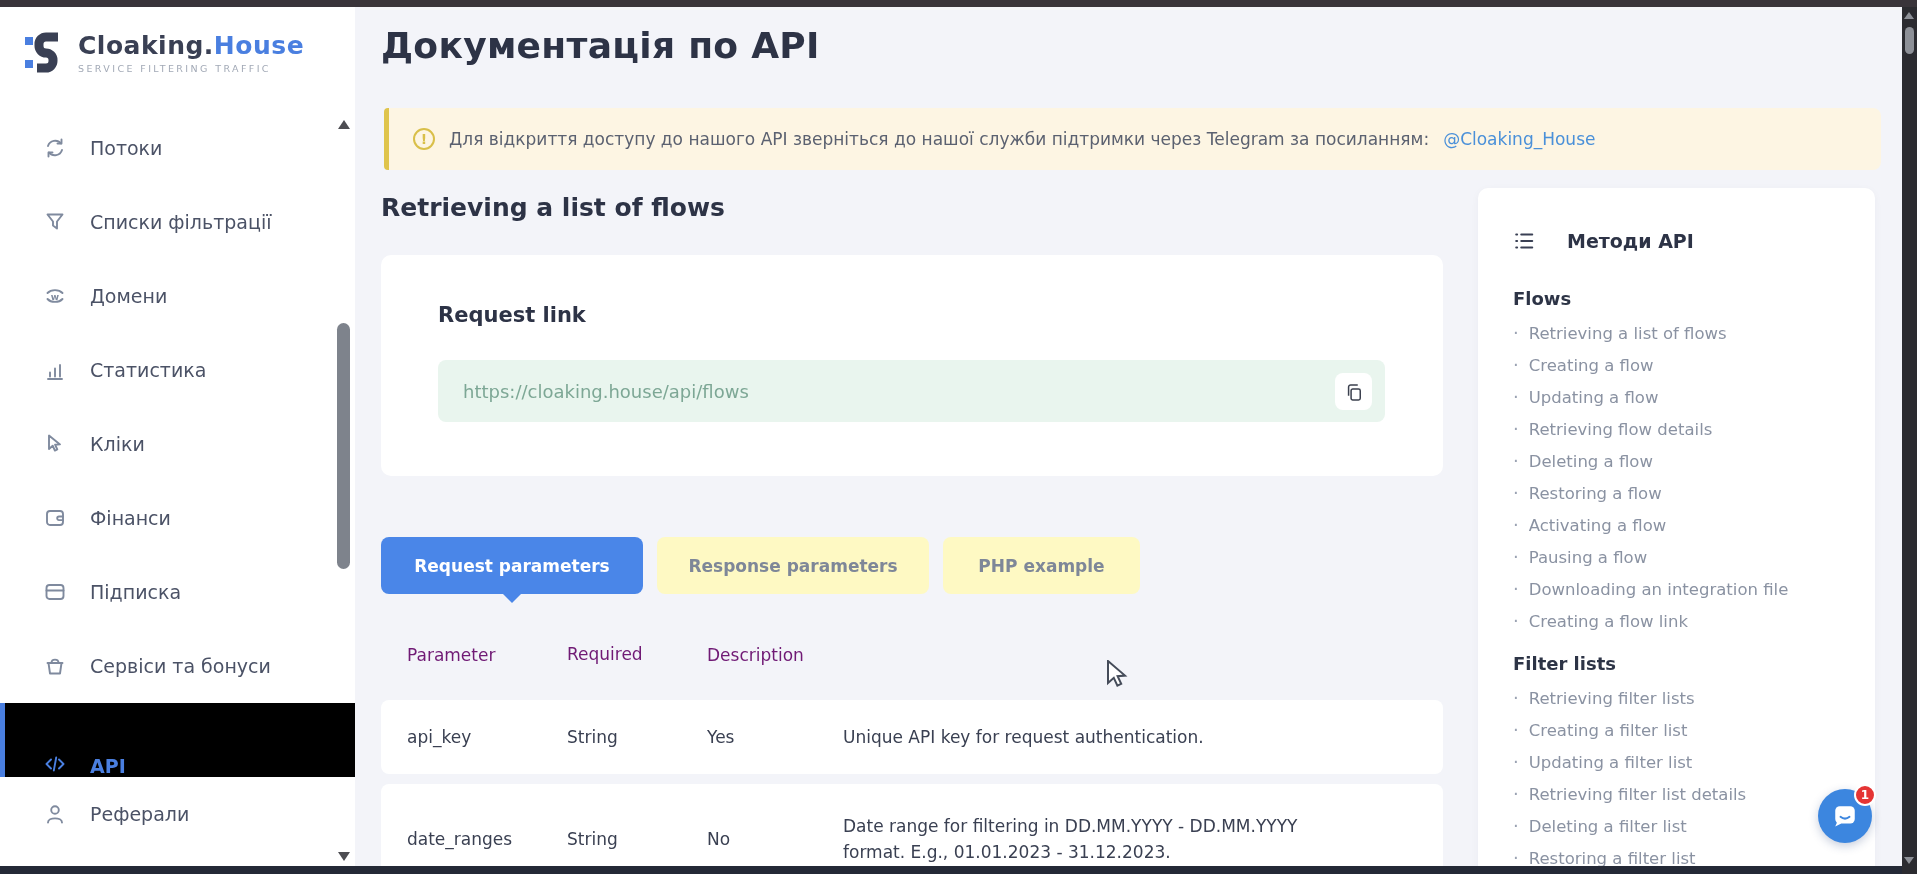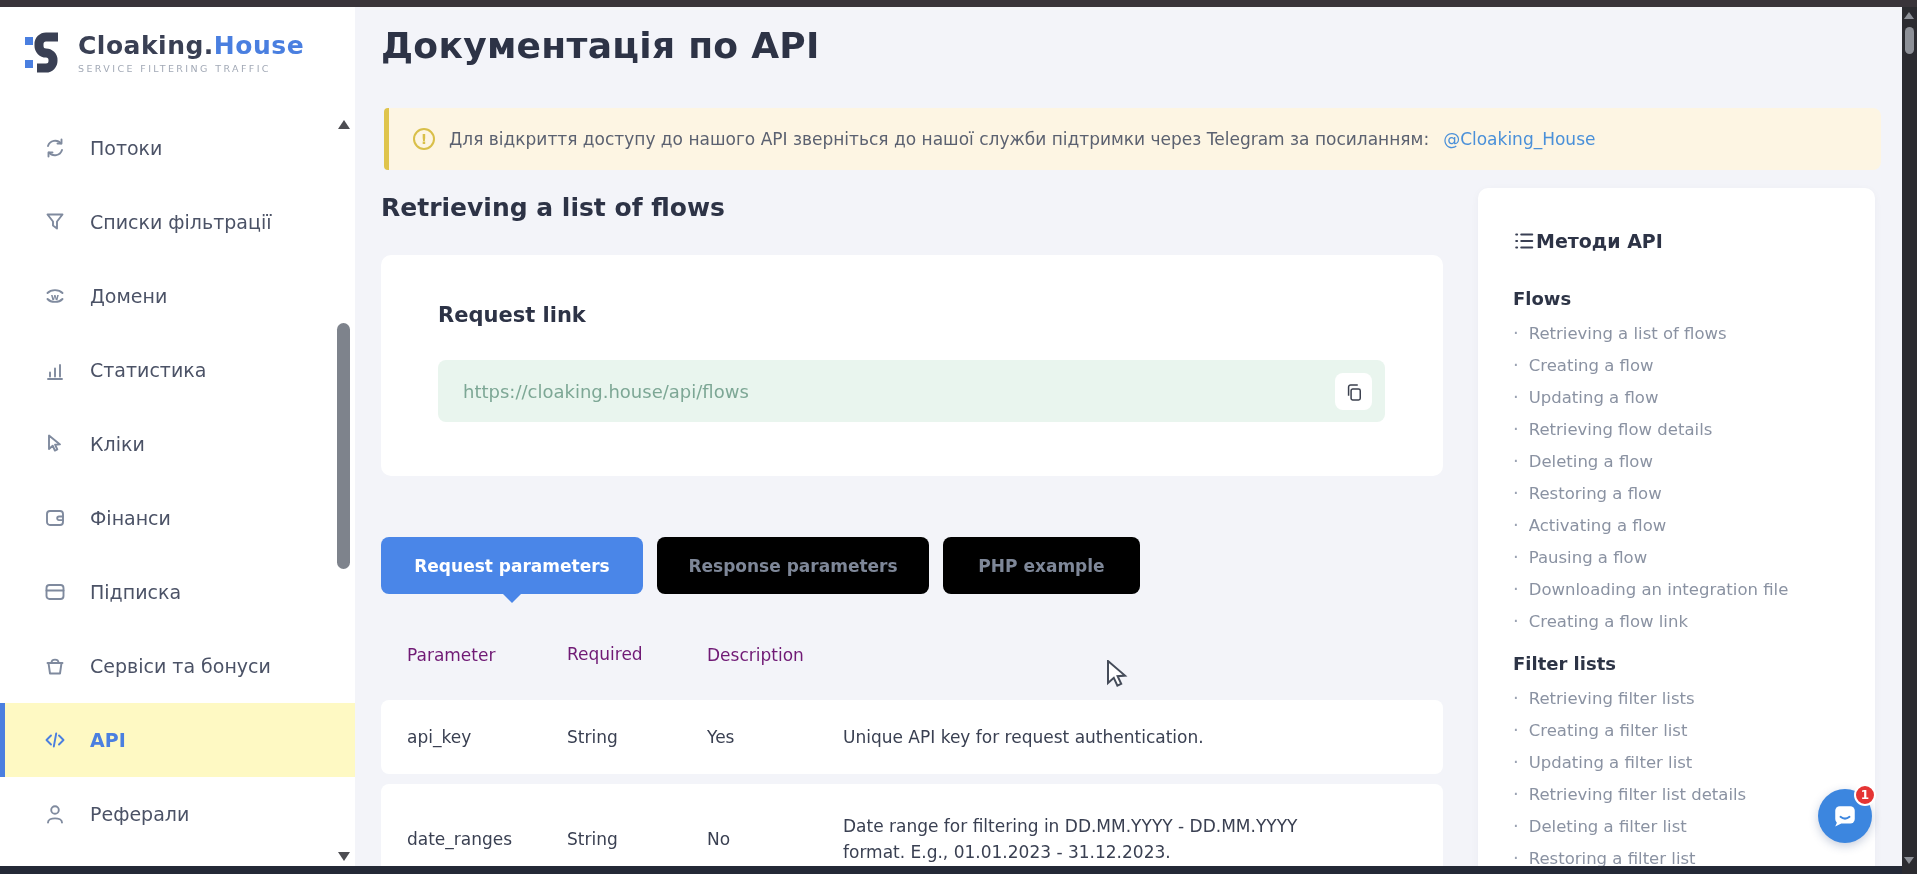--- a/index.html
+++ b/index.html
@@ -21,21 +21,21 @@
   .logo-mark svg { display:block; }
   .logo-line { font-size:25px; font-weight:700; color:#3a4054; letter-spacing:.5px; }
   .logo-line .accent { color:var(--accent,#4a7fe0); }
   .tagline { font-size:9.5px; letter-spacing:2.4px; color:#a2a9b6; margin-top:3px; white-space:nowrap; }
 
   .nav { position:absolute; left:0; top:104px; right:0; }
   .nav-item { height:74px; display:flex; align-items:center; gap:22px; padding-left:42px; cursor:pointer; color:#4b5266; }
   .nav-icon { width:26px; height:26px; color:#7f8a9e; display:flex; align-items:center; justify-content:center; }
   .nav-icon svg { width:24px; height:24px; }
   .nav-label { font-size:19px; font-weight:500; }
-  .nav-item.active { background:#fef9c3; border-left:5px solid var(--accent,#4a7fe0); padding-left:37px; }
+  .nav-item.active { background:#000000; border-left:5px solid var(--accent,#4a7fe0); padding-left:37px;align-items:flex-end; }
   .nav-item.active .nav-label { color:var(--accent,#4a7fe0); font-weight:700; }
   .nav-item.active .nav-icon { color:var(--accent,#4a7fe0); }
 
   .side-scroll { position:absolute; right:3px; top:0; bottom:0; width:16px; }
   .side-scroll .tri { position:absolute; left:2px; width:0; height:0; border-left:6px solid transparent; border-right:6px solid transparent; }
   .side-scroll .tri.up   { top:113px; border-bottom:9px solid #4d4d52; }
   .side-scroll .tri.down { top:845px; border-top:9px solid #4d4d52; }
   .side-scroll .thumb { position:absolute; left:1px; top:316px; width:13px; height:246px; background:#7e838c; border-radius:7px; }
 
   
@@ -55,41 +55,41 @@
   .req-card { position:absolute; left:26px; top:248px; width:1062px; height:221px; background:#fff; border-radius:10px; }
   .req-card h3 { position:absolute; left:57px; top:48px; font-size:21px; font-weight:800; color:var(--heading,#2d3346); }
   .url-box { position:absolute; left:57px; top:105px; width:947px; height:62px; background:var(--mint-bg,#e9f5ee); border-radius:8px;
              display:flex; align-items:center; }
   .url { margin-left:25px; font-size:18px; color:var(--mint-text,#7da795); }
   .copy-btn { position:absolute; right:13px; top:13px; width:37px; height:37px; background:#fff; border:none; border-radius:8px;
               cursor:pointer; display:flex; align-items:center; justify-content:center; color:#3b404e; }
 
   .tabs { position:absolute; left:26px; top:530px; display:flex; gap:14px; }
   .tab { height:57px; border:none; border-radius:8px; font-size:17px; font-weight:600; cursor:pointer;
-         background:#000000; color:#7e8798; font-family:inherit; padding:0 30px; position:relative; }
+         background:#fef9c3; color:#7e8798; font-family:inherit; padding:0 30px; position:relative; }
   .tab:nth-child(1){ width:262px; } .tab:nth-child(2){ width:272px; } .tab:nth-child(3){ width:197px; }
   .tab.active { background:var(--tab-active,#4a86e8); color:#fff; }
   .tab.active::after { content:""; position:absolute; left:50%; bottom:-9px; transform:translateX(-50%);
                        border-left:10px solid transparent; border-right:10px solid transparent;
                        border-top:10px solid var(--tab-active,#4a86e8); }
 
   .thead { position:absolute; left:26px; top:616px; width:1062px; height:64px; display:grid;
            grid-template-columns:160px 140px 136px 1fr; align-items:center; padding-left:26px;
            color:#701a75; font-size:17px; }
   .thead .th:nth-child(2) .tx { display:inline-block; max-width:50px; line-height:1.5; }
 
   .rows { position:absolute; left:26px; top:693px; width:1062px; }
   .row { background:#fff; border-radius:8px; display:grid; grid-template-columns:160px 140px 136px 1fr;
          align-items:center; padding-left:26px; margin-bottom:10px; color:#3a4052; font-size:17px; }
   .row:nth-child(1){ height:74px; } .row:nth-child(2){ height:110px; }
   .cell.desc { max-width:480px; line-height:1.55; }
 
   .methods { position:absolute; left:1123px; top:181px; width:397px; height:700px; background:#fff; border-radius:10px;
              box-shadow:0 2px 8px rgba(40,50,80,.04); }
-  .m-head { margin:42px 0 0 35px; display:flex; align-items:center; gap:1px; font-size:19px; font-weight:800;
+  .m-head { margin:42px 0 0 35px; display:flex; align-items:center; gap:32px; font-size:19px; font-weight:800;
             color:var(--heading,#2d3346); }
   .m-icon { color:#3a4054; display:flex; }
   #methods-body { margin:36px 35px 0 35px; }
   .m-section h3 { font-size:18px; font-weight:700; color:#2d3446; margin:16px 0 8px 0; }
   .m-section:first-child h3 { margin-top:0; }
   .m-section li { list-style:none; height:32px; display:flex; align-items:center; gap:10px;
                   color:#8a92a2; font-size:16.5px; cursor:pointer; }
   .m-section .bullet { color:#9aa2b2; font-size:18px; line-height:1; }
 
   

